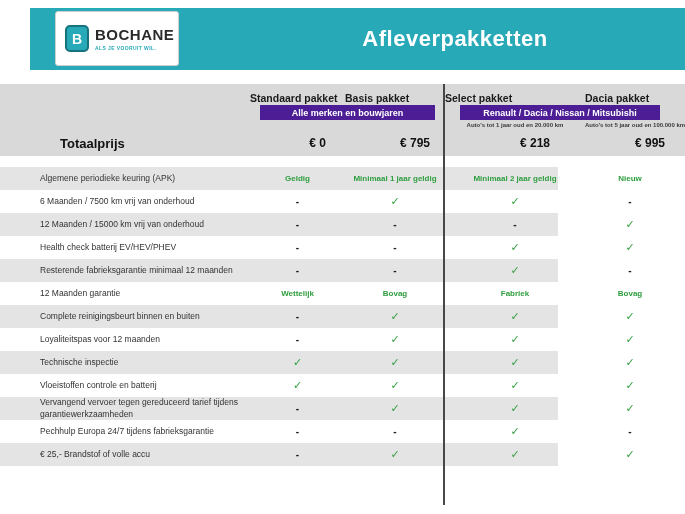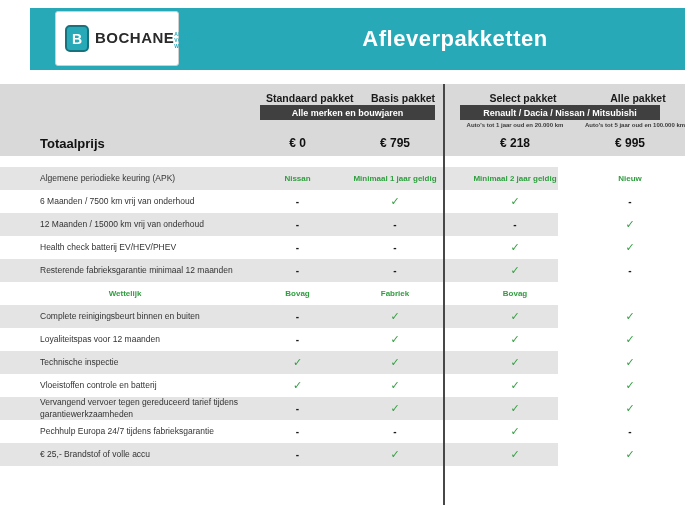--- a/index.html
+++ b/index.html
@@ -8,43 +8,43 @@
   .page { position: relative; width: 685px; height: 514px; background: #ffffff; overflow: hidden; }
 
   
   .banner { position: absolute; left: 30px; top: 8px; right: 0; height: 62px; background: #27a9b8; }
   .logo { position: absolute; left: 25px; top: 3px; width: 124px; height: 55px; background: #ffffff;
           border: 1px solid #cfcfcf; border-radius: 3px; display: flex; align-items: center;
           padding: 0 9px; gap: 6px; }
   .logo-icon { flex: 0 0 auto; width: 24px; height: 27px; background: #27a9b8; border: 2px solid #17727e;
                border-radius: 5px; color: #fff; font-weight: bold; display: flex; align-items: center;
                justify-content: center; font-size: 14px; }
-  .logo-text { display: flex; flex-direction: row; }
+  .logo-text { display: flex; flex-direction: column; }
   .logo-name { font-size: 15px; font-weight: bold; color: #2a2a2a; letter-spacing: 0.5px; }
   .logo-tagline { font-size: 5px; font-weight: bold; color: #27a9b8; letter-spacing: 0.4px; margin-top: 2px; }
   .page-title { position: absolute; left: 425px; top: 50%; transform: translate(-50%, -50%);
                 color: #ffffff; font-size: 22px; font-weight: bold; letter-spacing: 0.5px; white-space: nowrap; }
 
   
   .grid { display: grid; grid-template-columns: 250px 95px 100px 140px 90px; align-items: center; }
 
   
   .band { position: absolute; left: 0; top: 84px; width: 685px; background: #d9d9d9; padding-top: 6px; }
   .titles-row { height: 15px; }
-  .col-title { text-align: center; font-weight: bold; font-size: 10.5px; color: #1a1a1a; white-space: nowrap; margin-left: 16px; }
+  .col-title { font-weight: bold; font-size: 10.5px; color: #1a1a1a; white-space: nowrap; }
   .badges-row { height: 15px; }
-  .badge { background: #404040; color: #ffffff; font-weight: bold; font-size: 9px; text-align: center;
+  .badge { background: #4c1d95; color: #ffffff; font-weight: bold; font-size: 9px; text-align: center;
            padding: 2.5px 0; white-space: nowrap; }
   .badge-left { grid-column: 2 / 4; margin: 0 10px; }
   .badge-right { grid-column: 4 / 6; margin: 0 15px; }
   .subnotes-row { height: 10px; }
   .subnote { text-align: center; font-size: 6px; font-weight: bold; color: #3a3a3a; white-space: nowrap; }
   .subnote-select { grid-column: 4; }
   .subnote-plus { grid-column: 5; }
-  .total-row { height: 26px; }
+  .total-row { height: 26px; padding-left: 20px; }
   .total-label { padding-left: 40px; font-weight: bold; font-size: 13px; color: #111111; }
   .total-val { text-align: center; font-weight: bold; font-size: 12px; color: #111111; }
 
   
   .rows { position: absolute; left: 0; top: 167px; width: 558px; }
   .trow { min-height: 23px; }
   .rows .trow:nth-child(odd) { background: #e4e4e4; }
   .tlabel { padding-left: 40px; padding-right: 8px; font-size: 8.5px; color: #333333; line-height: 1.35; }
   .tcell { text-align: center; }
   .check { color: #2f9e3f; font-size: 11px; }
@@ -71,21 +71,21 @@
     </div>
     <div class="page-title">Afleverpakketten</div>
   </div>
 
   <div class="band">
     <div class="grid titles-row">
       <div></div>
       <div class="col-title">Standaard pakket</div>
       <div class="col-title">Basis pakket</div>
       <div class="col-title">Select pakket</div>
-      <div class="col-title">Alle pakket</div>
+      <div class="col-title">Dacia pakket</div>
     </div>
 
     <div class="grid badges-row">
       <div></div>
       <div class="badge badge-left">Alle merken en bouwjaren</div>
       <div class="badge badge-right">Renault / Dacia / Nissan / Mitsubishi</div>
     </div>
 
     <div class="grid subnotes-row">
       <div></div>
@@ -98,21 +98,21 @@
       <div class="total-val">€ 0</div>
       <div class="total-val">€ 795</div>
       <div class="total-val">€ 218</div>
       <div class="total-val">€ 995</div>
     </div>
   </div>
 
   <div class="rows">
       <div class="trow grid">
         <div class="tlabel">Algemene periodieke keuring (APK)</div>
-        <div class="tcell txt">Nissan</div>
+        <div class="tcell txt">Geldig</div>
         <div class="tcell txt">Minimaal 1 jaar geldig</div>
         <div class="tcell txt">Minimaal 2 jaar geldig</div>
         <div class="tcell txt">Nieuw</div>
       </div>
       <div class="trow grid">
         <div class="tlabel">6 Maanden / 7500 km vrij van onderhoud</div>
         <div class="tcell dash">-</div>
         <div class="tcell check">✓</div>
         <div class="tcell check">✓</div>
         <div class="tcell dash">-</div>
@@ -132,20 +132,21 @@
         <div class="tcell check">✓</div>
       </div>
       <div class="trow grid">
         <div class="tlabel">Resterende fabrieksgarantie minimaal 12 maanden</div>
         <div class="tcell dash">-</div>
         <div class="tcell dash">-</div>
         <div class="tcell check">✓</div>
         <div class="tcell dash">-</div>
       </div>
       <div class="trow grid">
+        <div class="tlabel">12 Maanden  garantie</div>
         <div class="tcell txt">Wettelijk</div>
         <div class="tcell txt">Bovag</div>
         <div class="tcell txt">Fabriek</div>
         <div class="tcell txt">Bovag</div>
       </div>
       <div class="trow grid">
         <div class="tlabel">Complete reinigingsbeurt binnen en buiten</div>
         <div class="tcell dash">-</div>
         <div class="tcell check">✓</div>
         <div class="tcell check">✓</div>

